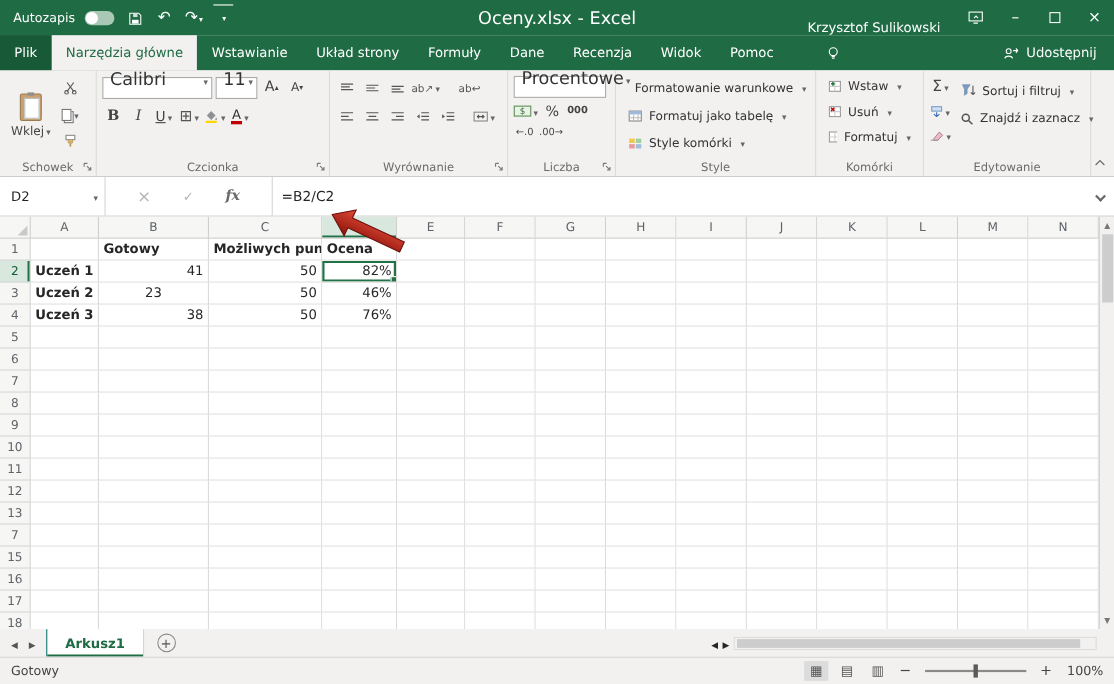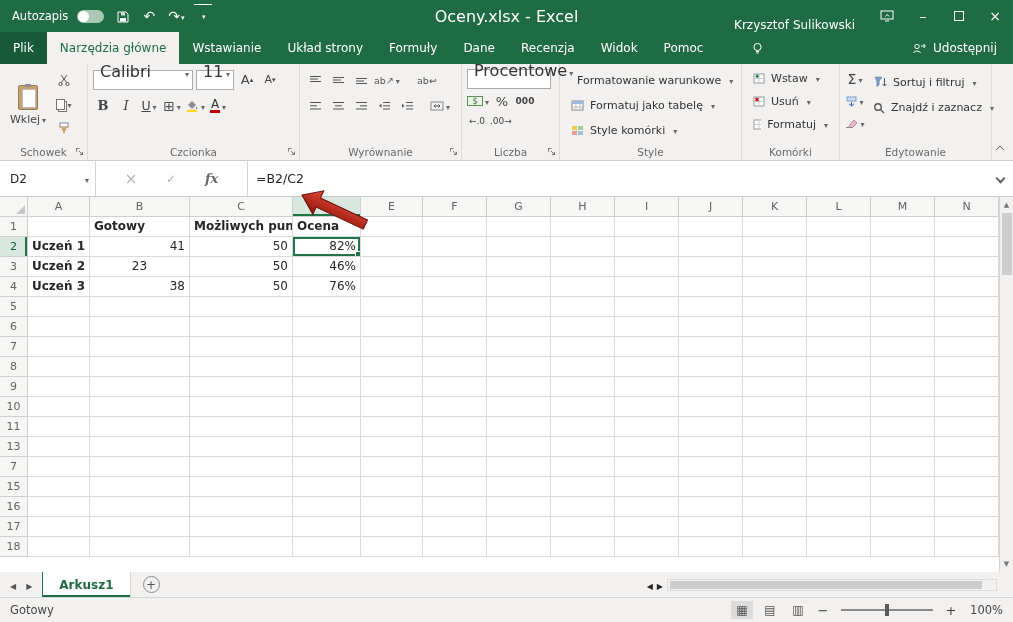--- a/index.html
+++ b/index.html
@@ -739,20 +739,37 @@
           <div class="cell" style="width: 64px;"></div>
           <div class="cell" style="width: 64px;"></div>
           <div class="cell" style="width: 64px;"></div>
           <div class="cell" style="width: 64px;"></div>
           <div class="cell" style="width: 64px;"></div>
           <div class="cell" style="width: 64px;"></div>
           <div class="cell" style="width: 64px;"></div>
           <div class="cell" style="width: 64px;"></div>
         </div>
         <div class="grow">
+          <div class="rowh">12</div>
+          <div class="cell" style="width: 62px;"></div>
+          <div class="cell" style="width: 100px;"></div>
+          <div class="cell" style="width: 103px;"></div>
+          <div class="cell" style="width: 68px;"></div>
+          <div class="cell" style="width: 62px;"></div>
+          <div class="cell" style="width: 64px;"></div>
+          <div class="cell" style="width: 64px;"></div>
+          <div class="cell" style="width: 64px;"></div>
+          <div class="cell" style="width: 64px;"></div>
+          <div class="cell" style="width: 64px;"></div>
+          <div class="cell" style="width: 64px;"></div>
+          <div class="cell" style="width: 64px;"></div>
+          <div class="cell" style="width: 64px;"></div>
+          <div class="cell" style="width: 64px;"></div>
+        </div>
+        <div class="grow">
           <div class="rowh">13</div>
           <div class="cell" style="width: 62px;"></div>
           <div class="cell" style="width: 100px;"></div>
           <div class="cell" style="width: 103px;"></div>
           <div class="cell" style="width: 68px;"></div>
           <div class="cell" style="width: 62px;"></div>
           <div class="cell" style="width: 64px;"></div>
           <div class="cell" style="width: 64px;"></div>
           <div class="cell" style="width: 64px;"></div>
           <div class="cell" style="width: 64px;"></div>

